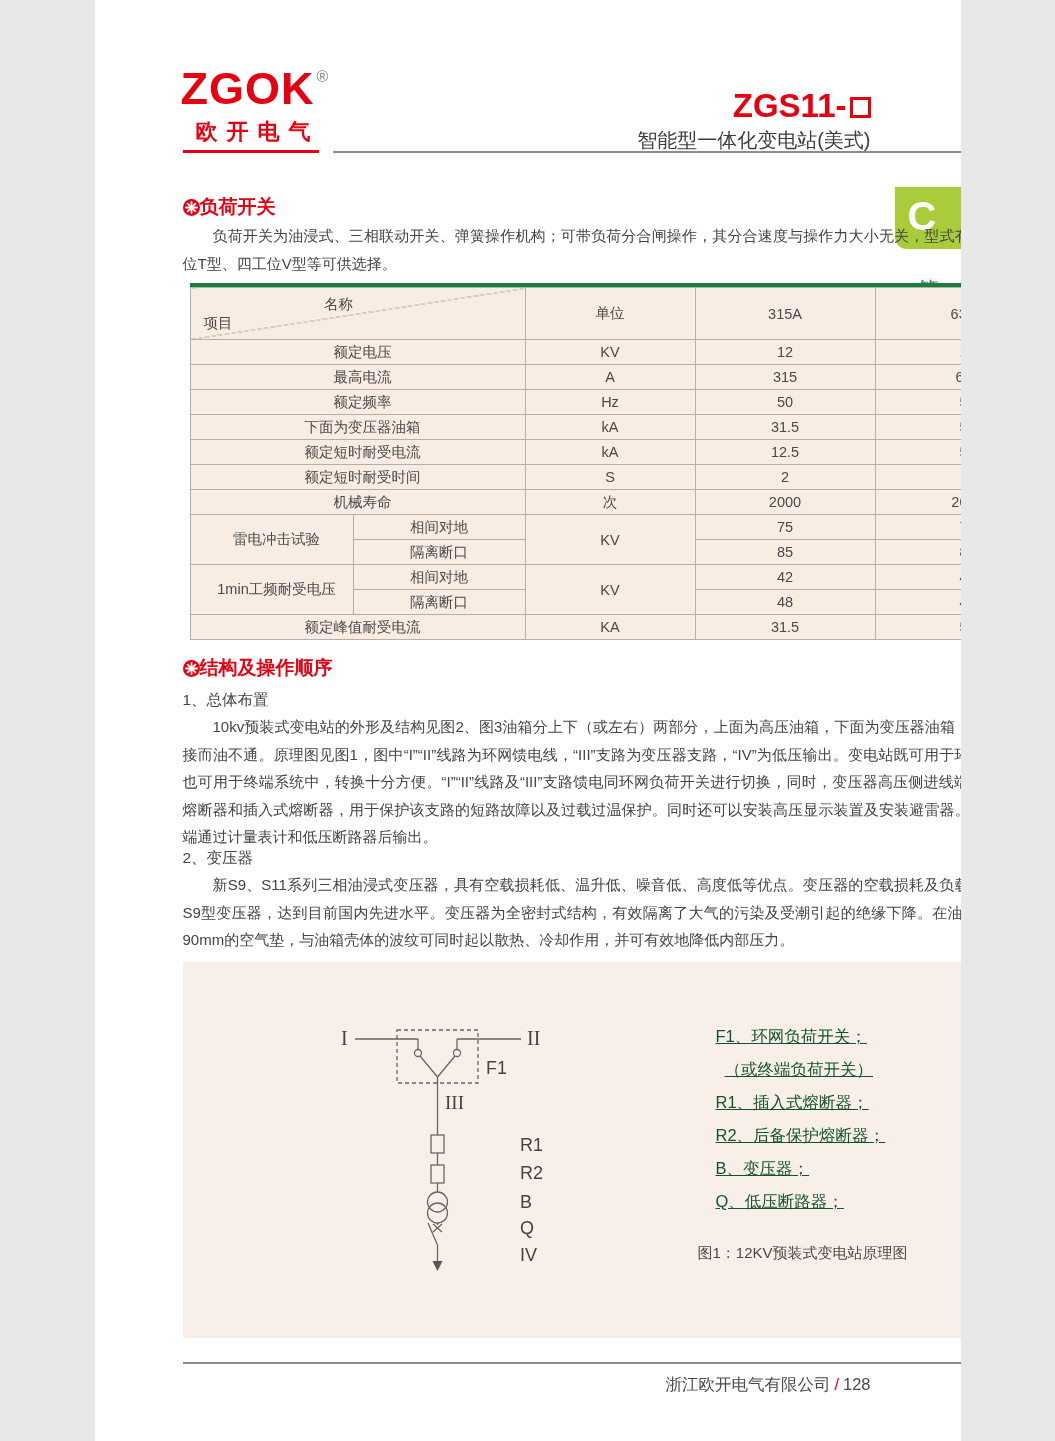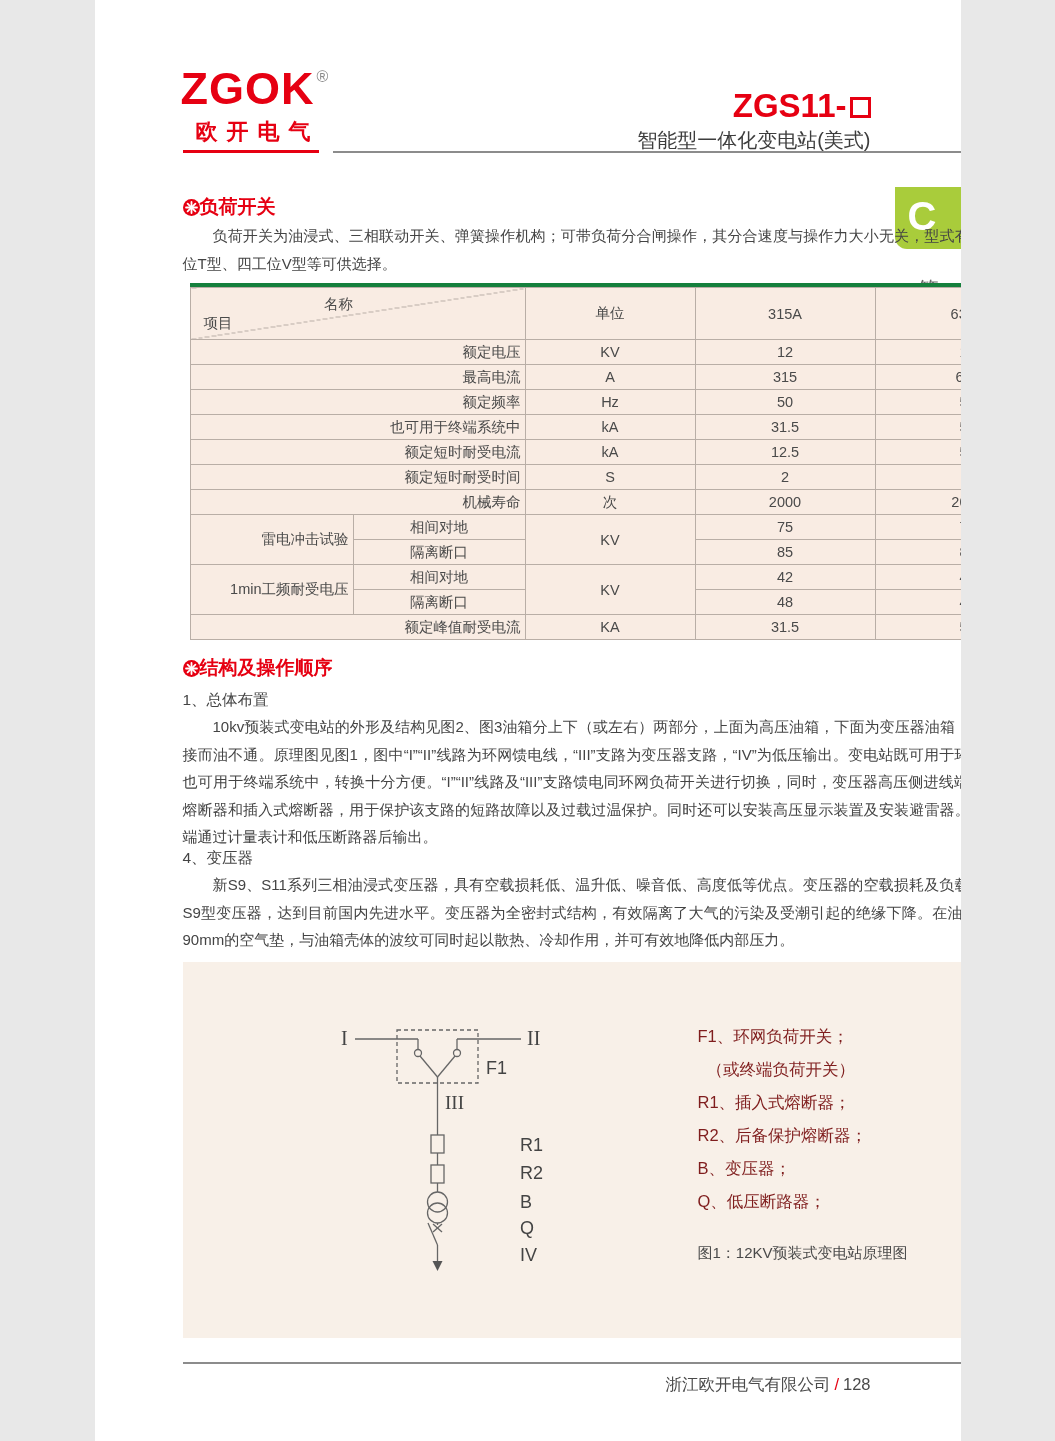--- a/index.html
+++ b/index.html
@@ -29,31 +29,31 @@
   .sec-heading .txt { font-size:19px; font-weight:bold; color:#e60012; }
   .bullet { width:17px; height:17px; flex:0 0 17px; }
 
   .para { position:absolute; left:88px; width:878px; font-size:15px; line-height:27.5px; color:#444444; text-indent:2em; text-align:justify; }
   .sub-title { position:absolute; left:88px; font-size:15.5px; color:#444444; }
 
   
   .table-wrap { position:absolute; left:95px; top:283px; width:870px; border-top:4px solid #15803d; }
   table.spec { width:100%; border-collapse:collapse; background:#f9ece3; table-layout:fixed; }
   table.spec td { border:1px solid #b9aea6; font-size:14.5px; color:#4a4a4a; height:25px; text-align:center; padding:2px 4px; }
-  table.spec td.item { text-align:right; padding-left:14px; }
+  table.spec td.item { text-align:center; padding-left:14px; }
   td.corner { position:relative; padding:0;
     background-image:linear-gradient(to bottom right, transparent 49.7%, #b9aea6 49.7%, #b9aea6 50.4%, transparent 50.4%); }
   .corner-top { position:absolute; top:7px; left:40%; font-size:14.5px; color:#4a4a4a; }
   .corner-bottom { position:absolute; bottom:6px; left:13px; font-size:14.5px; color:#4a4a4a; }
   tr.hdr td { height:52px; }
 
   
   .diagram-box { position:absolute; left:88px; top:962px; width:877px; height:376px; background:#f8f0e8; }
   .schematic { position:absolute; left:0; top:0; }
-  .legend { position:absolute; left:515px; top:64px; font-size:16.5px; color:#7f1d1d; }
+  .legend { position:absolute; left:533px; top:64px; font-size:16.5px; color:#14532d;text-decoration:underline; }
   .legend div { margin-bottom:11px; }
   .legend div:nth-child(2) { padding-left:9px; }
   .diagram-caption { position:absolute; left:515px; top:282px; font-size:15px; color:#4a4a4a; }
 
   
   .footer-line { position:absolute; left:88px; top:1362px; width:877px; height:2px; background:#8c8c8c; }
   .footer-text { position:absolute; top:1374px; right:90px; font-size:16.5px; color:#4a4a4a; }
   .footer-text .sep { color:#e60012; padding:0 4px; }
 </style>
 </head>
@@ -123,21 +123,21 @@
         <td>315</td>
         <td>630</td>
       </tr>
       <tr>
         <td class="item" colspan="2">额定频率</td>
         <td>Hz</td>
         <td>50</td>
         <td>50</td>
       </tr>
       <tr>
-        <td class="item" colspan="2">也可用于终端系统中</td>
+        <td class="item" colspan="2">下面为变压器油箱</td>
         <td>kA</td>
         <td>31.5</td>
         <td>50</td>
       </tr>
       <tr>
         <td class="item" colspan="2">额定短时耐受电流</td>
         <td>kA</td>
         <td>12.5</td>
         <td>50</td>
       </tr>
@@ -194,21 +194,21 @@
         <line x1="8.5" y1="3" x2="8.5" y2="14"></line>
         <line x1="3" y1="8.5" x2="14" y2="8.5"></line>
         <line x1="4.6" y1="4.6" x2="12.4" y2="12.4"></line>
         <line x1="12.4" y1="4.6" x2="4.6" y2="12.4"></line>
       </g>
     </svg>
     <span class="txt">结构及操作顺序</span>
   </div>
   <div class="sub-title" style="top:690px;">1、总体布置</div>
   <div class="para" style="top:713px;">10kv预装式变电站的外形及结构见图2、图3油箱分上下（或左右）两部分，上面为高压油箱，下面为变压器油箱，两者仅电气连接而油不通。原理图见图1，图中“I”“II”线路为环网馈电线，“III”支路为变压器支路，“IV”为低压输出。变电站既可用于环网供电系统，也可用于终端系统中，转换十分方便。“I”“II”线路及“III”支路馈电同环网负荷开关进行切换，同时，变压器高压侧进线端装有后备保护熔断器和插入式熔断器，用于保护该支路的短路故障以及过载过温保护。同时还可以安装高压显示装置及安装避雷器。变压器的低压端通过计量表计和低压断路器后输出。</div>
-  <div class="sub-title" style="top:848px;">4、变压器</div>
+  <div class="sub-title" style="top:848px;">2、变压器</div>
   <div class="para" style="top:871px;">新S9、S11系列三相油浸式变压器，具有空载损耗低、温升低、噪音低、高度低等优点。变压器的空载损耗及负载损耗均低于原S9型变压器，达到目前国内先进水平。变压器为全密封式结构，有效隔离了大气的污染及受潮引起的绝缘下降。在油箱顶部留有40-90mm的空气垫，与油箱壳体的波纹可同时起以散热、冷却作用，并可有效地降低内部压力。</div>
 
   <div class="diagram-box">
     <svg class="schematic" width="510" height="376" viewBox="0 0 510 376">
       <g stroke="#666666" stroke-width="1.3" fill="none">
         <line x1="172" y1="77" x2="235" y2="77"></line>
         <line x1="274" y1="77" x2="338" y2="77"></line>
         <line x1="235" y1="77" x2="235" y2="87"></line>
         <line x1="274" y1="77" x2="274" y2="87"></line>
         <circle cx="235" cy="91" r="3.5"></circle>

